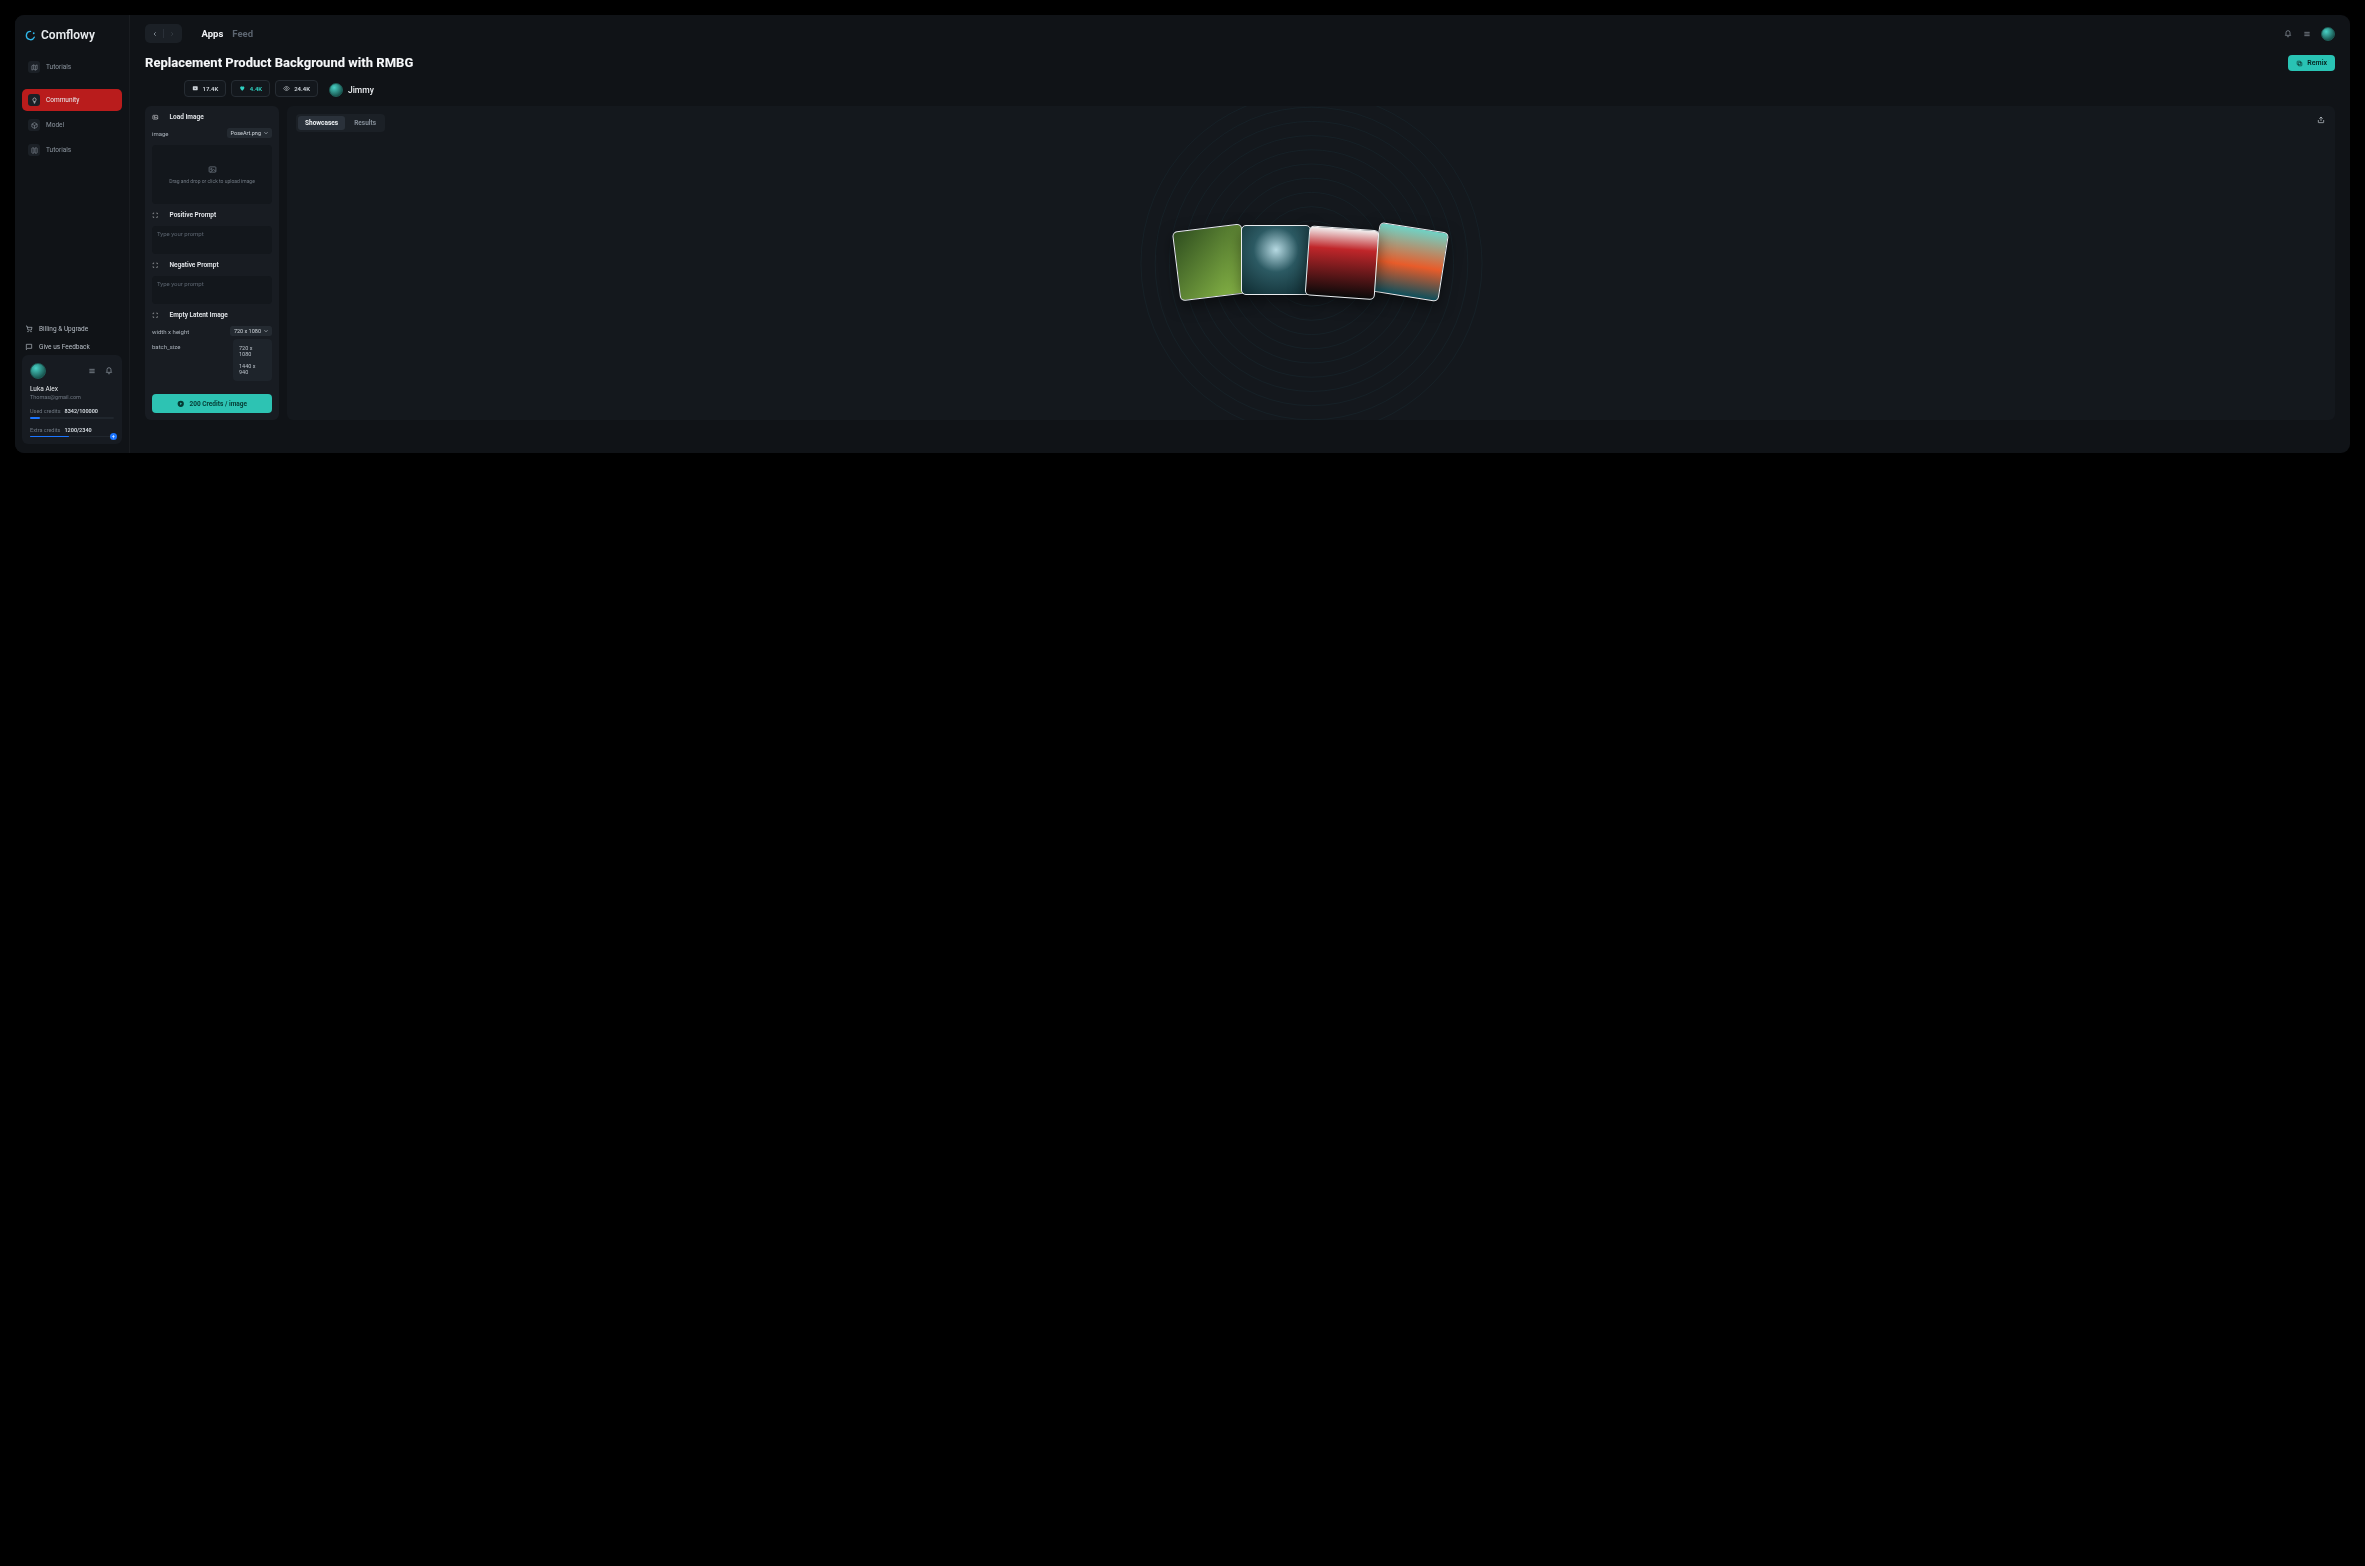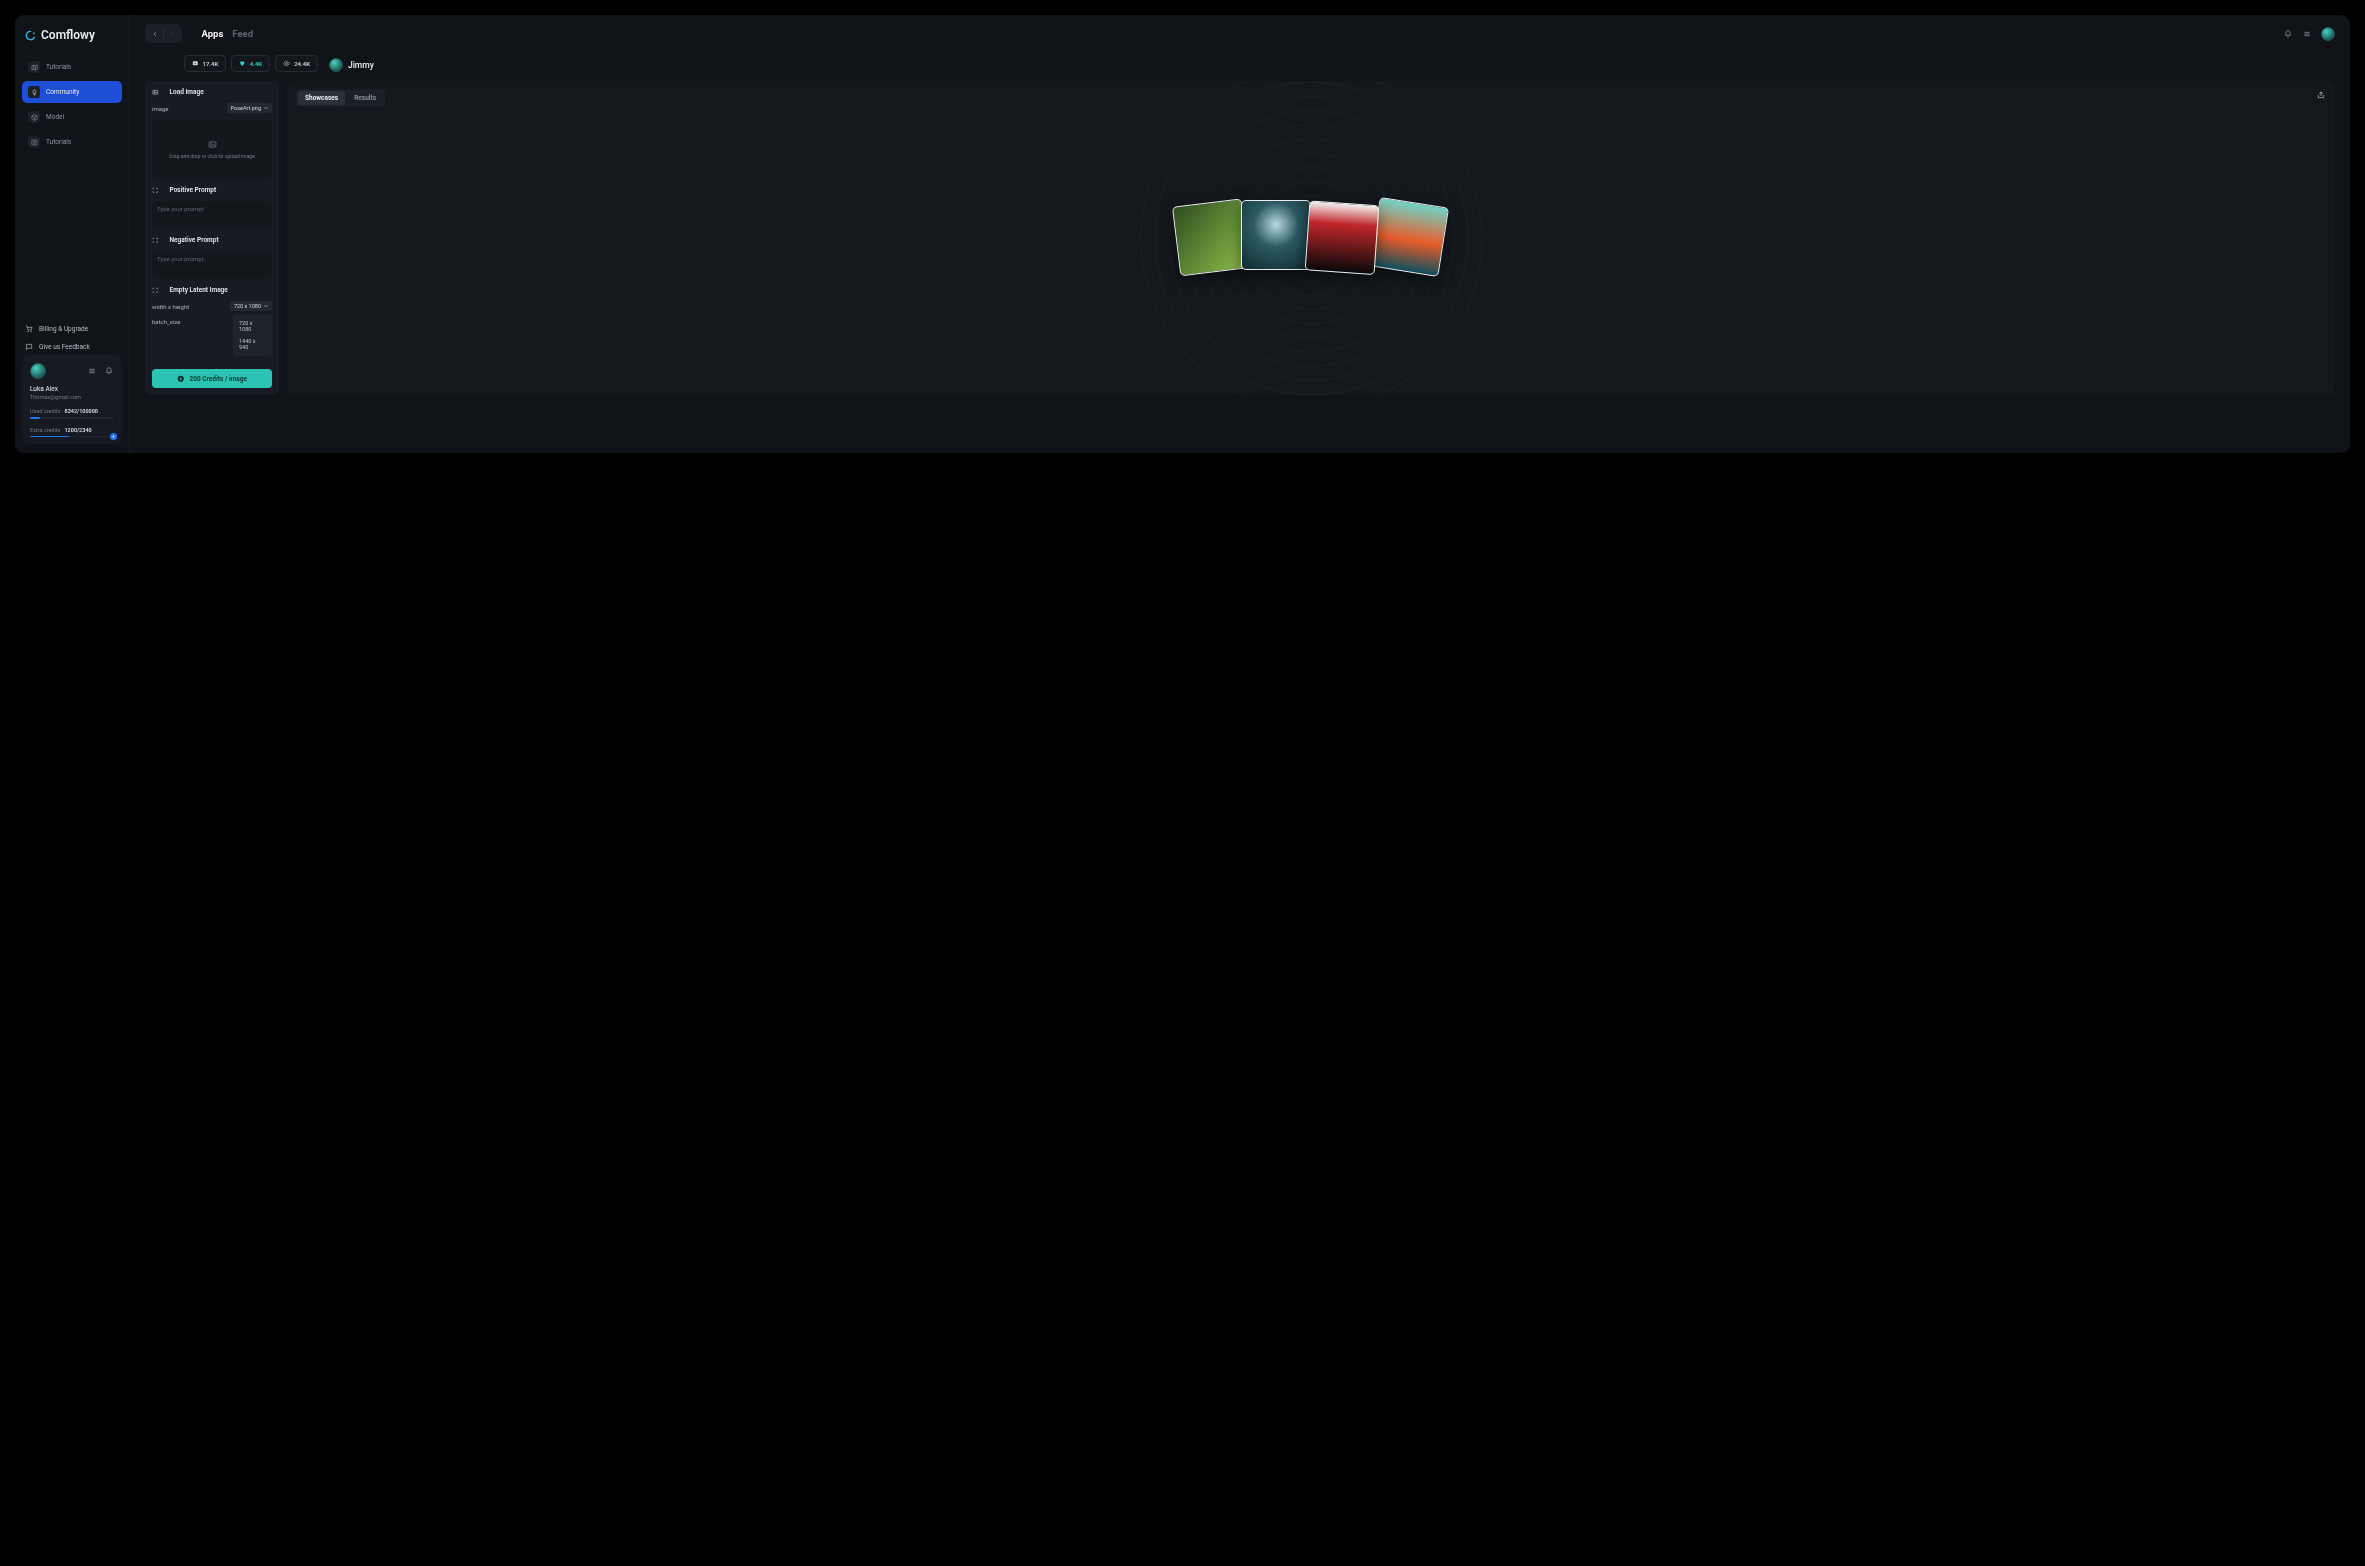--- a/index.html
+++ b/index.html
@@ -5,21 +5,21 @@
 * { box-sizing: border-box; margin: 0; padding: 0; font-family: -apple-system, BlinkMacSystemFont, "Segoe UI", Roboto, sans-serif; }
 html, body { height: 100%; background:#000; }
 .app-shell { position:relative; margin:15px; border-radius:9px; background:#101317; overflow:hidden; display:flex; min-height:438px; }
 .sidebar { width:115px; background:#101317; border-right:0.5px solid rgba(255,255,255,0.04); display:flex; flex-direction:column; padding:9px 7px; }
 .brand { display:flex; align-items:center; gap:5px; padding:4px 3px 11px 3px; }
 .brand-mark { width:11px; height:11px; }
 .brand-name { color:#e9ecef; font-size:12px; font-weight:600; }
 .nav { display:flex; flex-direction:column; gap:3px; margin-top:3px; }
 .nav-item { display:flex; align-items:center; gap:6px; padding:5px 6px; border-radius:5px; color:#8d96a0; cursor:pointer; font-size:6.5px; }
 .nav-item .nav-ico { width:12px; height:12px; display:flex; align-items:center; justify-content:center; border-radius:3px; background:#1b2026; }
-.nav-item.active { background:#1d4ed8; color:#e9ecef; }
+.nav-item.active { background:#b91c1c; color:#e9ecef;margin-top:8px; }
 .sidebar-spacer { flex:1; }
 .sec-nav { display:flex; flex-direction:column; gap:2px; }
 .sec-item { display:flex; align-items:center; gap:6px; padding:4px 3px; color:#b7bec6; font-size:6.5px; cursor:pointer; }
 .user-card { background:#171b21; border-radius:6px; padding:8px 8px 7px 8px; }
 .user-top { display:flex; align-items:center; }
 .avatar { width:16px; height:16px; border-radius:50%; background:radial-gradient(circle at 35% 30%, #48d1c5, #0a2e2a); border:0.5px solid #1e5d57; }
 .avatar.sm { width:14px; height:14px; }
 .user-top-icons { margin-left:auto; display:flex; gap:7px; color:#9aa3ad; }
 .user-name { color:#e9ecef; font-size:6.5px; margin-top:6px; }
 .user-email { color:#6f7882; font-size:5.5px; margin-top:1px; }
@@ -221,20 +221,30 @@
         <span class="icon-btn">
             <svg width="8" height="8" viewBox="0 0 24 24" fill="none" stroke="currentColor" stroke-width="2">
               <path d="M4 7h16M4 12h16M4 17h16"></path>
             </svg>
           </span>
         <div class="avatar sm"></div>
       </div>
     </div>
 
     <div class="content">
+      <div class="page-head">
+        <h1 class="page-title">Replacement Product Background with RMBG</h1>
+        <div class="remix-btn">
+          <svg width="7" height="7" viewBox="0 0 24 24" fill="none" stroke="currentColor" stroke-width="2">
+              <rect x="8" y="8" width="12" height="12" rx="2"></rect>
+              <rect x="4" y="4" width="12" height="12" rx="2"></rect>
+            </svg>
+          <span>Remix</span>
+        </div>
+      </div>
 
       <div class="meta-row">
         <div class="chip">
           <svg width="6.5" height="6.5" viewBox="0 0 24 24" fill="#cfd5db">
               <rect x="3" y="5" width="18" height="14" rx="2" fill="#cfd5db"></rect>
               <path d="M10 9v6l5-3-5-3z" fill="#13171c"></path>
             </svg>
           <span>17.4K</span>
         </div>
         <div class="chip like">

